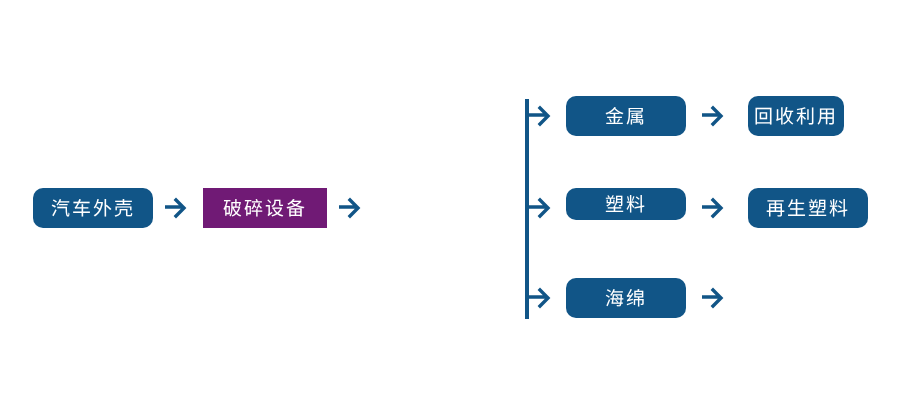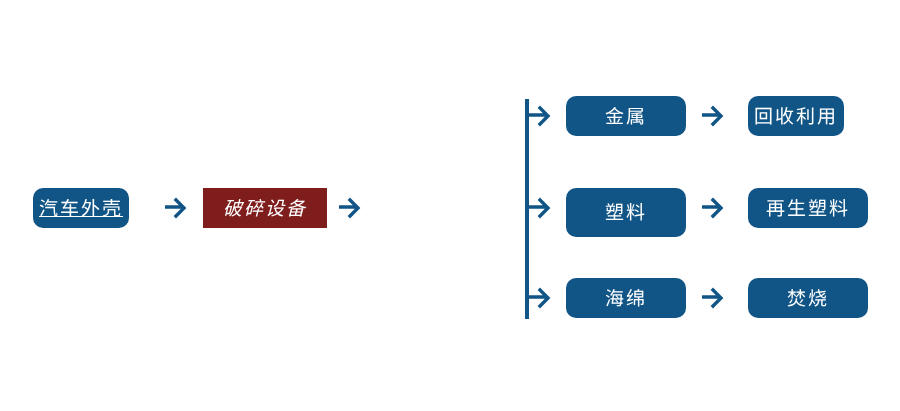--- a/index.html
+++ b/index.html
@@ -29,21 +29,21 @@
     align-items: center;
     justify-content: center;
     color: #ffffff;
     font-size: 19px;
     letter-spacing: 2px;
     line-height: 1;
     white-space: nowrap;
     user-select: none;
   }
   .node.blue  { background: #115587; border-radius: 10px; }
-  .node.red   { background: #7f1d1d; font-style: italic; }
+  .node.red   { background: #701a75; }
 
   
   .arrow {
     position: absolute;
     width: 26px;
     height: 22px;
     display: block;
   }
   .arrow svg { display: block; width: 100%; height: 100%; }
 
@@ -58,21 +58,21 @@
     width: 30px;
     height: 22px;
   }
   .branch-arrow svg { display: block; width: 100%; height: 100%; }
 </style>
 </head>
 <body>
 
 <div id="flow-canvas">
 
-  <div class="node blue" style="left:33px; top:188px; width:96px; height:40px;text-decoration:underline;">
+  <div class="node blue" style="left:33px; top:188px; width:120px; height:40px;">
     <span>汽车外壳</span>
   </div>
 
   <span class="arrow" style="left:165px; top:197px;">
     <svg viewBox="0 0 26 22" xmlns="http://www.w3.org/2000/svg">
       <path d="M0 10 H17 M11 3 L19 11 L11 19" fill="none" stroke="#115587" stroke-width="3.4" stroke-linecap="square" stroke-linejoin="miter"></path>
     </svg>
   </span>
 
   <div class="node red" style="left:203px; top:188px; width:124px; height:40px;">
@@ -107,21 +107,21 @@
   <div class="node blue" style="left:748px; top:96px; width:96px; height:40px;">
     <span>回收利用</span>
   </div>
 
   <span class="branch-arrow" style="left:525px; top:197px;">
     <svg viewBox="0 0 30 22" xmlns="http://www.w3.org/2000/svg">
       <path d="M0 10 H21 M15 3 L23 11 L15 19" fill="none" stroke="#115587" stroke-width="3.4" stroke-linecap="square" stroke-linejoin="miter"></path>
     </svg>
   </span>
 
-  <div class="node blue" style="left:566px; top:188px; width:120px; height:49px;">
+  <div class="node blue" style="left:566px; top:188px; width:120px; height:32px;">
     <span>塑料</span>
   </div>
 
   <span class="arrow" style="left:702px; top:197px;">
     <svg viewBox="0 0 26 22" xmlns="http://www.w3.org/2000/svg">
       <path d="M0 10 H17 M11 3 L19 11 L11 19" fill="none" stroke="#115587" stroke-width="3.4" stroke-linecap="square" stroke-linejoin="miter"></path>
     </svg>
   </span>
 
   <div class="node blue" style="left:748px; top:188px; width:120px; height:40px;">
@@ -137,17 +137,14 @@
   <div class="node blue" style="left:566px; top:278px; width:120px; height:40px;">
     <span>海绵</span>
   </div>
 
   <span class="arrow" style="left:702px; top:287px;">
     <svg viewBox="0 0 26 22" xmlns="http://www.w3.org/2000/svg">
       <path d="M0 10 H17 M11 3 L19 11 L11 19" fill="none" stroke="#115587" stroke-width="3.4" stroke-linecap="square" stroke-linejoin="miter"></path>
     </svg>
   </span>
 
-  <div class="node blue" style="left:748px; top:278px; width:120px; height:40px;">
-    <span>焚烧</span>
-  </div>
 
 </div>
 
 </body></html>

